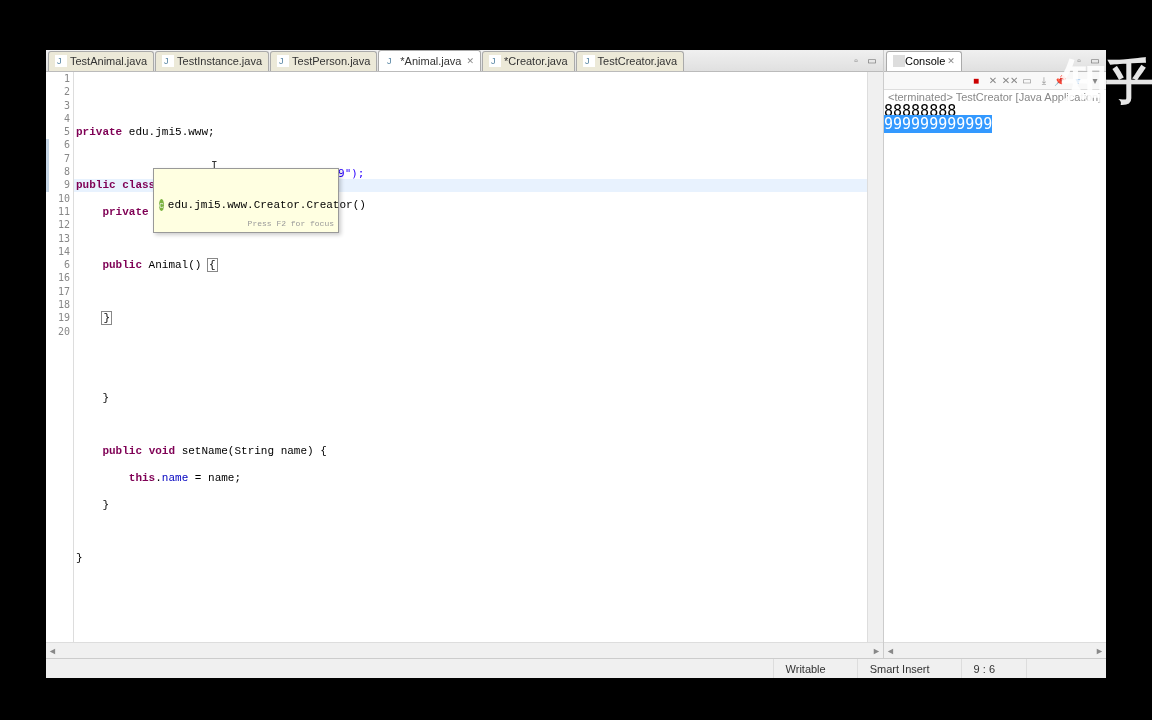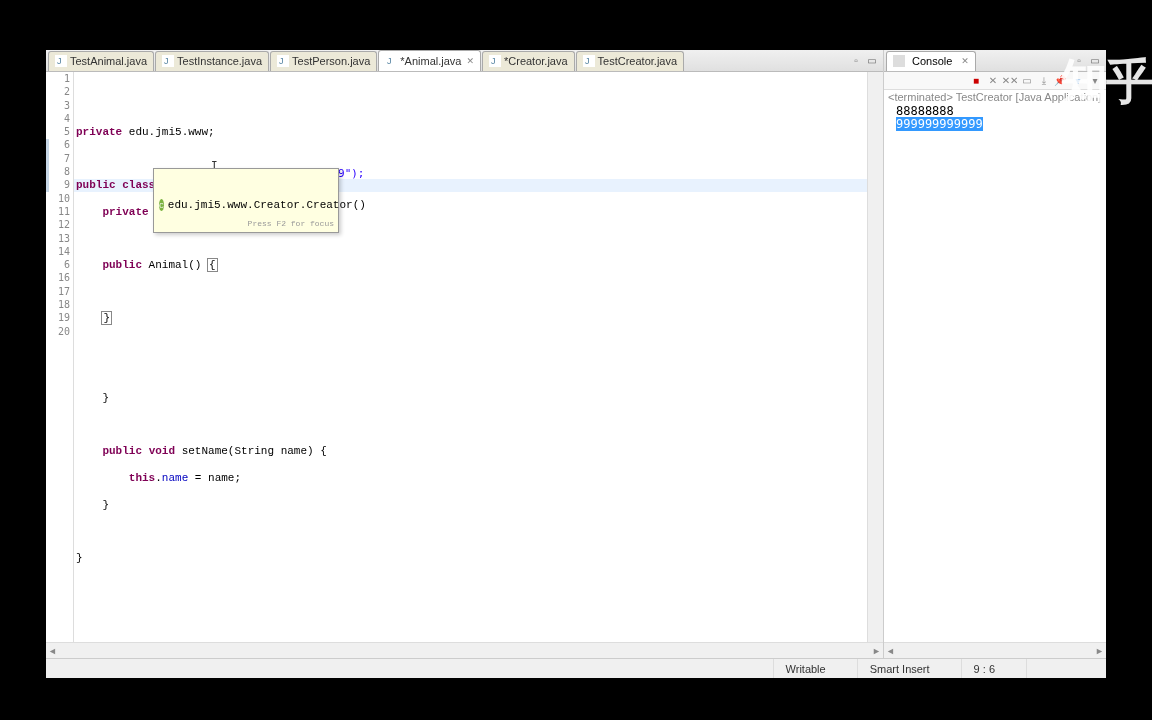--- a/index.html
+++ b/index.html
@@ -224,21 +224,21 @@
 }
 .console-tab {
   height: 20px;
   background: #fff;
   border: 1px solid #aaa;
   border-bottom: none;
   border-radius: 3px 3px 0 0;
   padding: 0 6px;
   display: flex;
   align-items: center;
-  gap: 7px;
+  gap: 0;
   font-size: 11px;
 }
 .console-toolbar {
   height: 18px;
   background: #f8f8f8;
   border-bottom: 1px solid #ddd;
   display: flex;
   align-items: center;
   justify-content: flex-end;
   gap: 3px;
@@ -255,23 +255,23 @@
 }
 .console-status {
   font-size: 11px;
   color: #888;
   padding: 1px 4px;
   white-space: nowrap;
   overflow: hidden;
 }
 .console-output {
   flex: 1;
-  padding: 1px 12px;
+  padding: 1px 0;
   font-family: Consolas, monospace;
-  font-size: 12px;
+  font-size: 15px;
 }
 .console-line { line-height: 13px; }
 .selected-text {
   background: #3399ff;
   color: #fff;
 }
 .status-bar {
   height: 20px;
   background: #f0f0f0;
   border-top: 1px solid #ccc;

